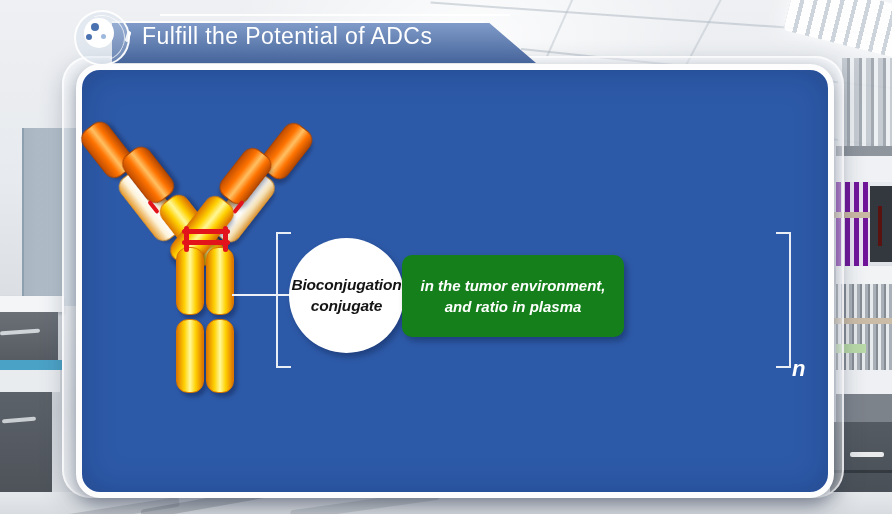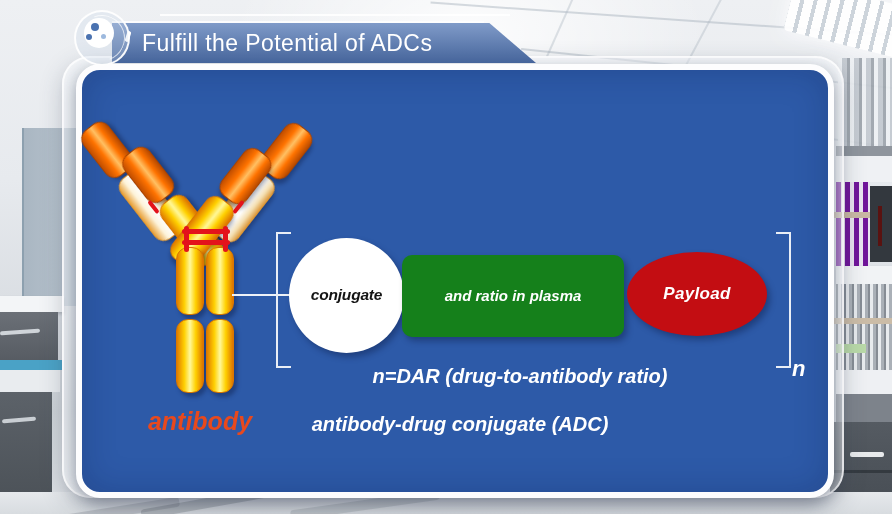--- a/index.html
+++ b/index.html
@@ -68,21 +68,21 @@
     box-shadow:0 8px 22px rgba(60,70,90,.25), inset 0 0 14px rgba(255,255,255,.5);}
   .blue-panel{left:76px;top:64px;width:746px;height:422px;border-radius:24px;
     background:var(--panel-blue,#2d5aa8);
     border:6px solid #fdfdfe;
     box-shadow:0 6px 16px rgba(25,35,60,.4), inset 0 0 34px rgba(10,20,60,.22);}
 
   
   .banner{left:112px;top:23px;width:424px;height:40px;
     clip-path:polygon(0 0,89% 0,100% 100%,0 100%);
     background:linear-gradient(180deg,rgba(124,152,199,.97),rgba(64,96,152,.97));
-    display:flex;align-items:center;}
+    display:flex;align-items:flex-start;}
   .banner-edge{left:112px;top:21px;width:372px;height:2px;background:rgba(255,255,255,.8);}
   .banner-title{color:#ffffff;font-size:23px;font-weight:500;letter-spacing:.4px;padding-left:30px;white-space:nowrap;}
   .title-tick{left:126px;top:31px;width:4px;height:11px;background:#fff;transform:rotate(18deg);border-radius:2px;}
   .logo{left:74px;top:10px;width:56px;height:56px;}
   .logo-ring{position:absolute;inset:0;border-radius:50%;border:2.5px solid rgba(255,255,255,.95);background:rgba(205,218,236,.3);}
   .logo-arc{position:absolute;inset:5px;border-radius:50%;border:1.5px solid rgba(255,255,255,.7);border-left-color:transparent;border-bottom-color:transparent;transform:rotate(25deg);}
   .logo-blob{position:absolute;left:10px;top:8px;width:30px;height:30px;border-radius:50%;background:#ffffff;}
   .logo-dot1{position:absolute;left:17px;top:13px;width:8px;height:8px;border-radius:50%;background:#4a72b0;}
   .logo-dot2{position:absolute;left:12px;top:24px;width:6px;height:6px;border-radius:50%;background:#4a72b0;}
   .logo-dot3{position:absolute;left:27px;top:24px;width:5px;height:5px;border-radius:50%;background:#9db9de;}
@@ -234,39 +234,35 @@
     <div class="seg seg-yellow s2"></div>
   </div>
   <div class="abs stem right">
     <div class="seg seg-yellow s1"></div>
     <div class="seg seg-yellow s2"></div>
   </div>
   <div class="abs hinge bar1"></div>
   <div class="abs hinge bar2"></div>
   <div class="abs hinge post1"></div>
   <div class="abs hinge post2"></div>
-  <div class="abs antibody-label">antibody</div>
 
   <div class="abs connector"></div>
   <div class="abs bracket-part lb-v"></div>
   <div class="abs bracket-part lb-t"></div>
   <div class="abs bracket-part lb-b"></div>
   <div class="abs bracket-part rb-v"></div>
   <div class="abs bracket-part rb-t"></div>
   <div class="abs bracket-part rb-b"></div>
   <div class="abs n-sub">n</div>
 
   <div class="abs bio-circle">
+    <span>Bioconjugation</span>
     <span>conjugate</span>
   </div>
 
   <div class="abs linker-box">
+    <span>in the tumor environment,</span>
     <span>and ratio in plasma</span>
   </div>
 
-  <div class="abs payload-ellipse">
-    <span>Payload</span>
-  </div>
-
-  <div class="abs dar-note">n=DAR (drug-to-antibody ratio)</div>
-  <div class="abs adc-caption">antibody-drug conjugate (ADC)</div>
+
 
 </div>
 
 </body></html>

